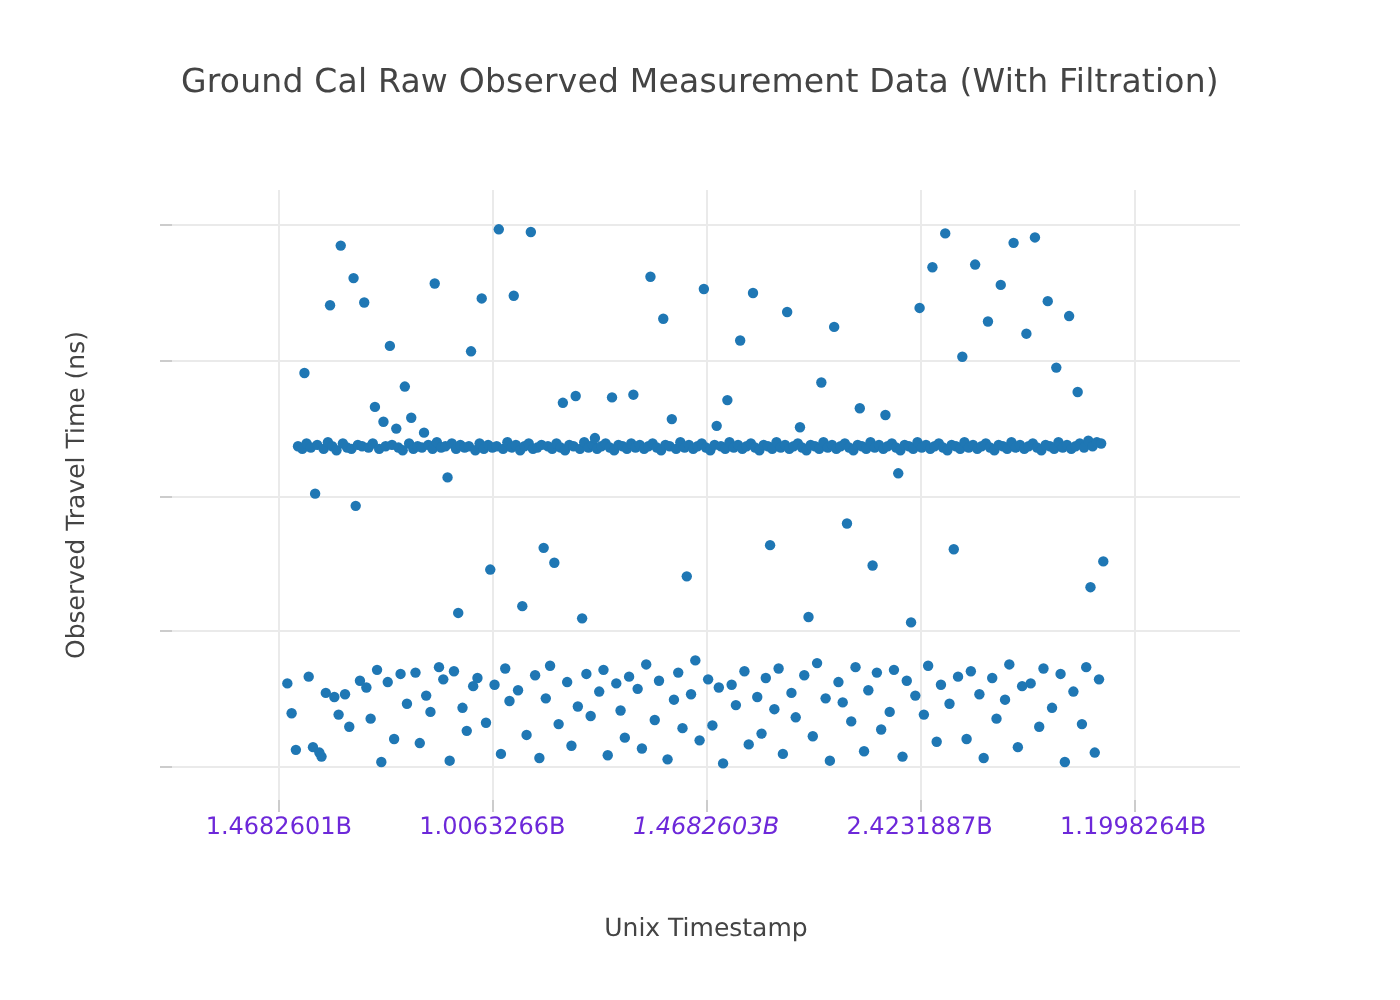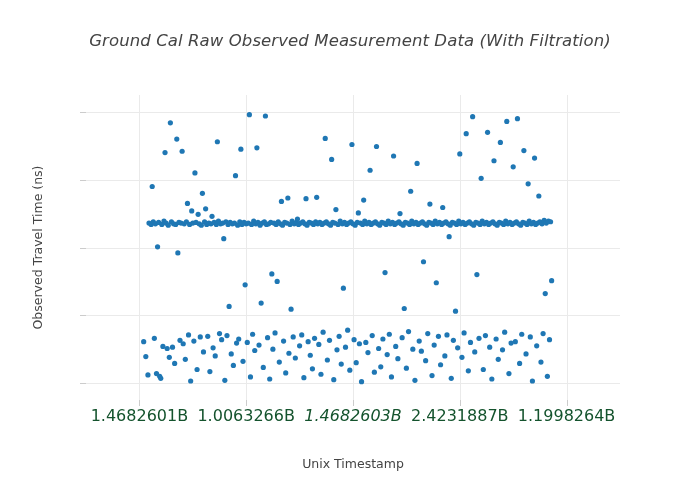--- a/index.html
+++ b/index.html
@@ -27,21 +27,20 @@
   #chart-title {
     position: absolute;
     left: 0;
     top: 31px;
     width: 700px;
     text-align: center;
     font-size: 16.5px;
     color: #444444;
     letter-spacing: 0.1px;
     white-space: nowrap;
-    font-style: italic;
   }
 
   #plot-area {
     position: absolute;
     left: 86px;
     top: 95px;
     width: 534px;
     height: 305px;
     background: #ffffff;
   }
@@ -73,22 +72,22 @@
     position: absolute;
     left: 80px;
     width: 6px;
     height: 1px;
     background: #cccccc;
   }
 
   .xtick-label {
     position: absolute;
     top: 406px;
-    font-size: 16px;
-    color: #14532d;
+    font-size: 12px;
+    color: #6d28d9;
     white-space: nowrap;
     transform: translateX(-50%);
   }
   .xtick-mark {
     position: absolute;
     top: 400px;
     width: 1px;
     height: 6px;
     background: #cccccc;
   }

